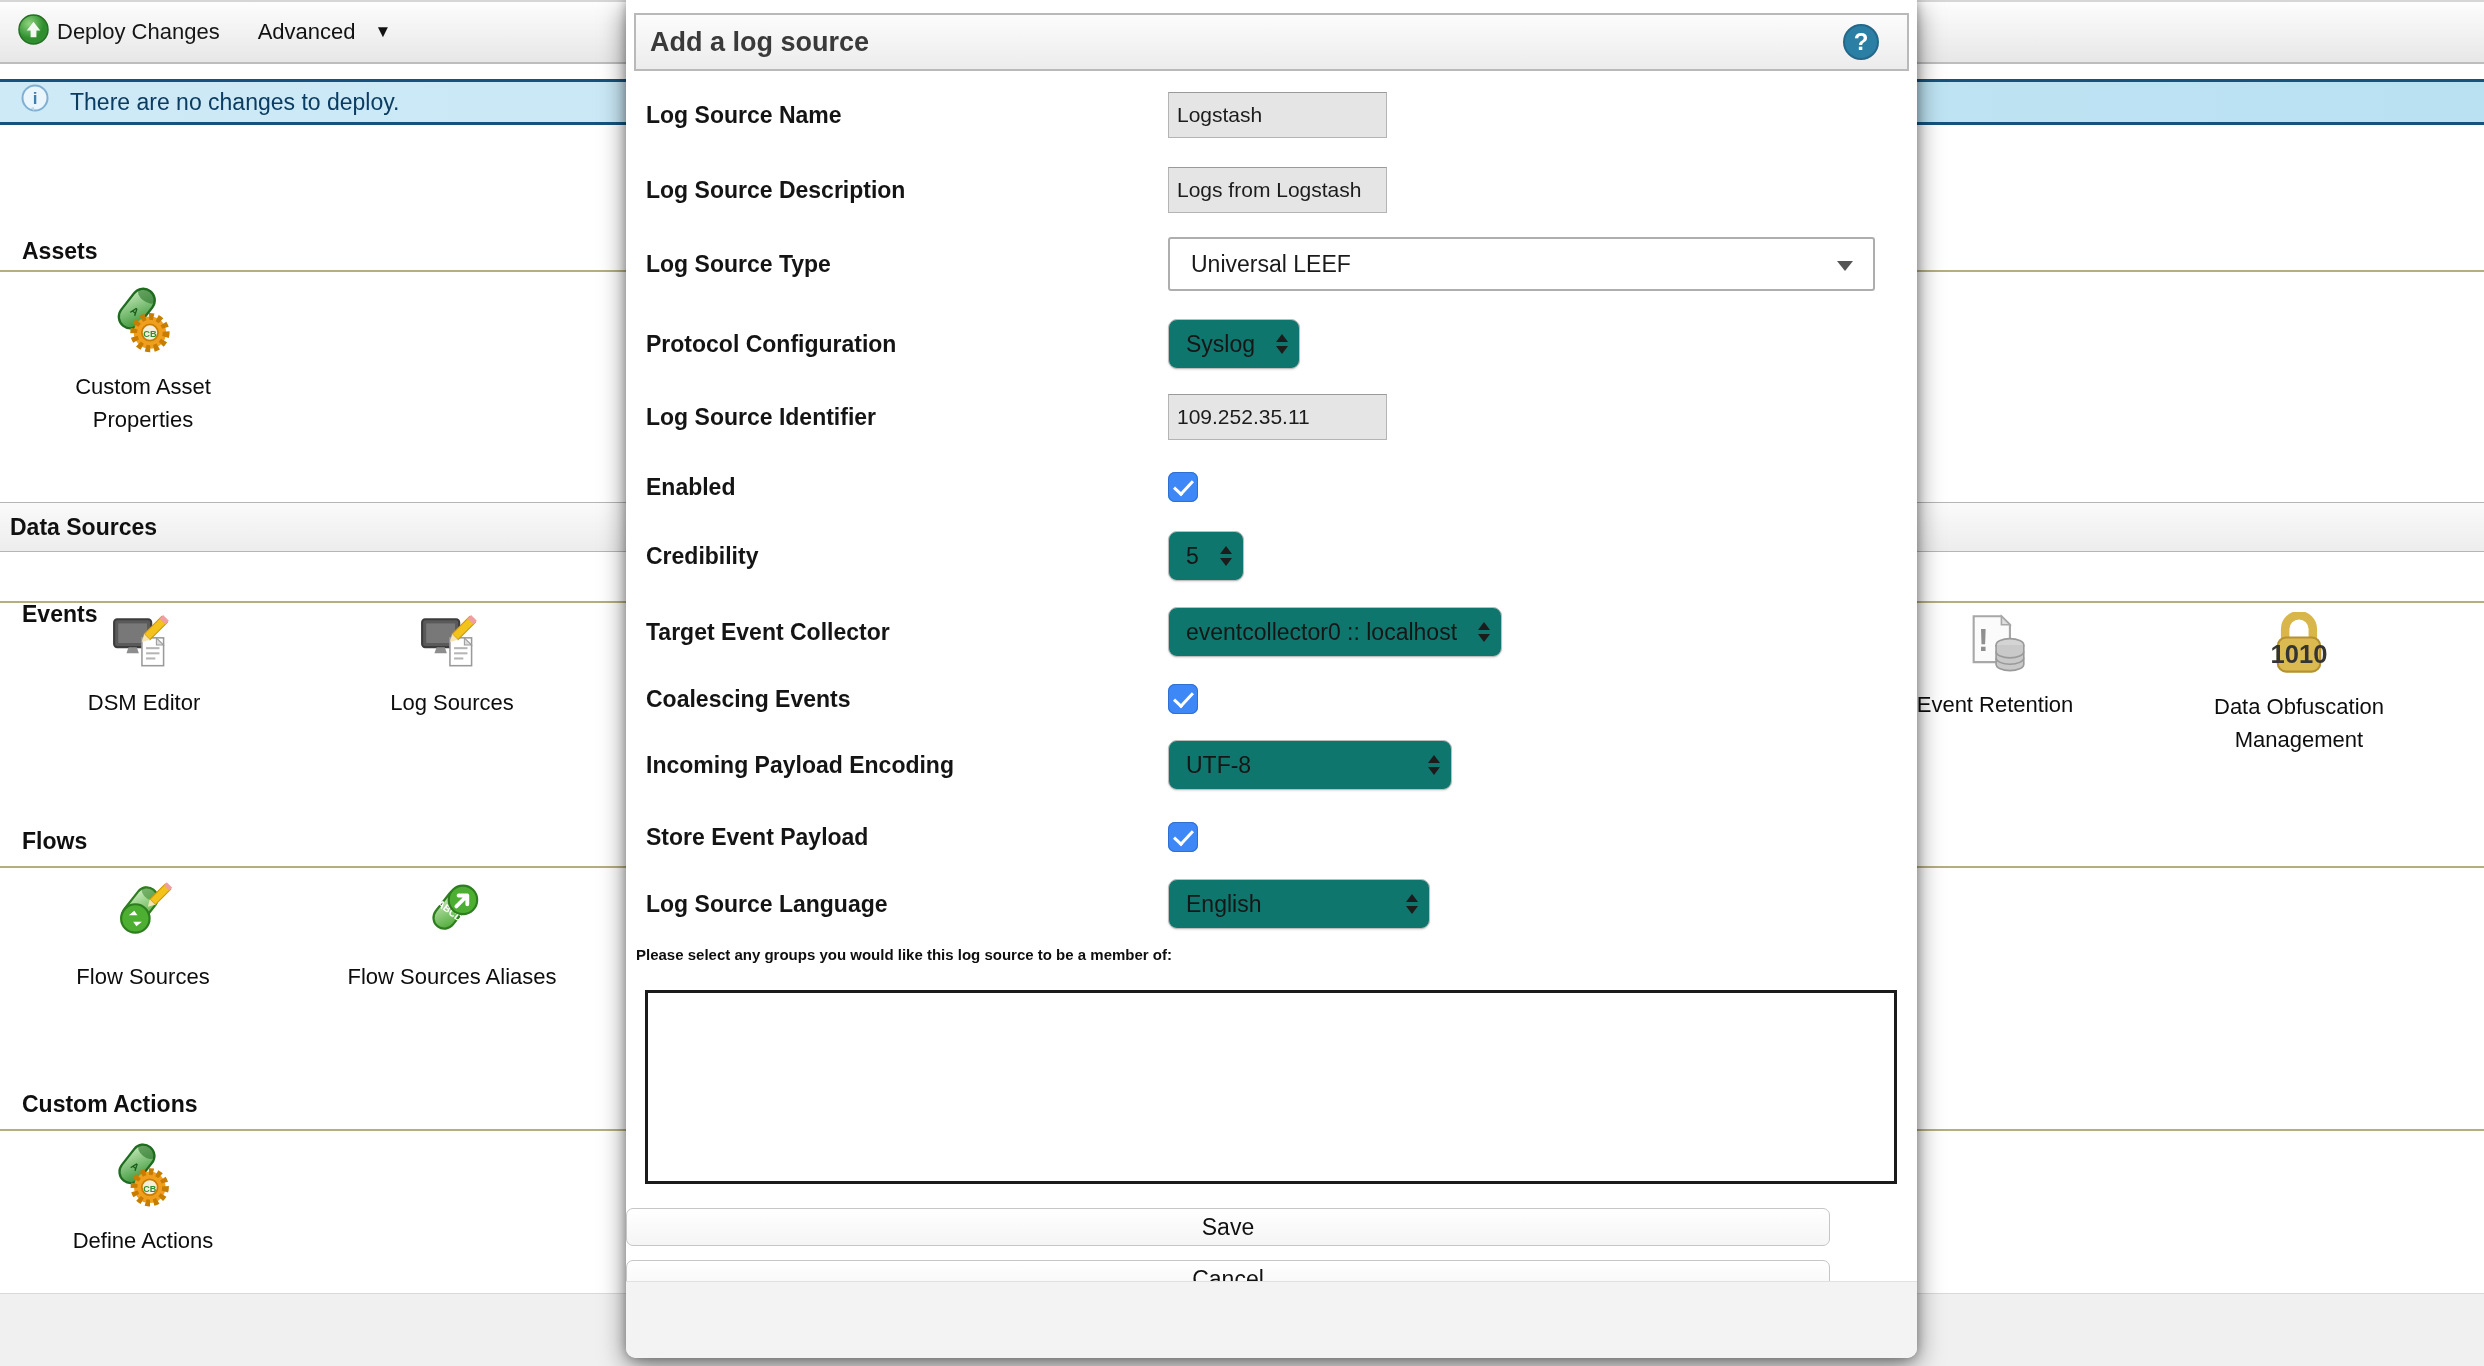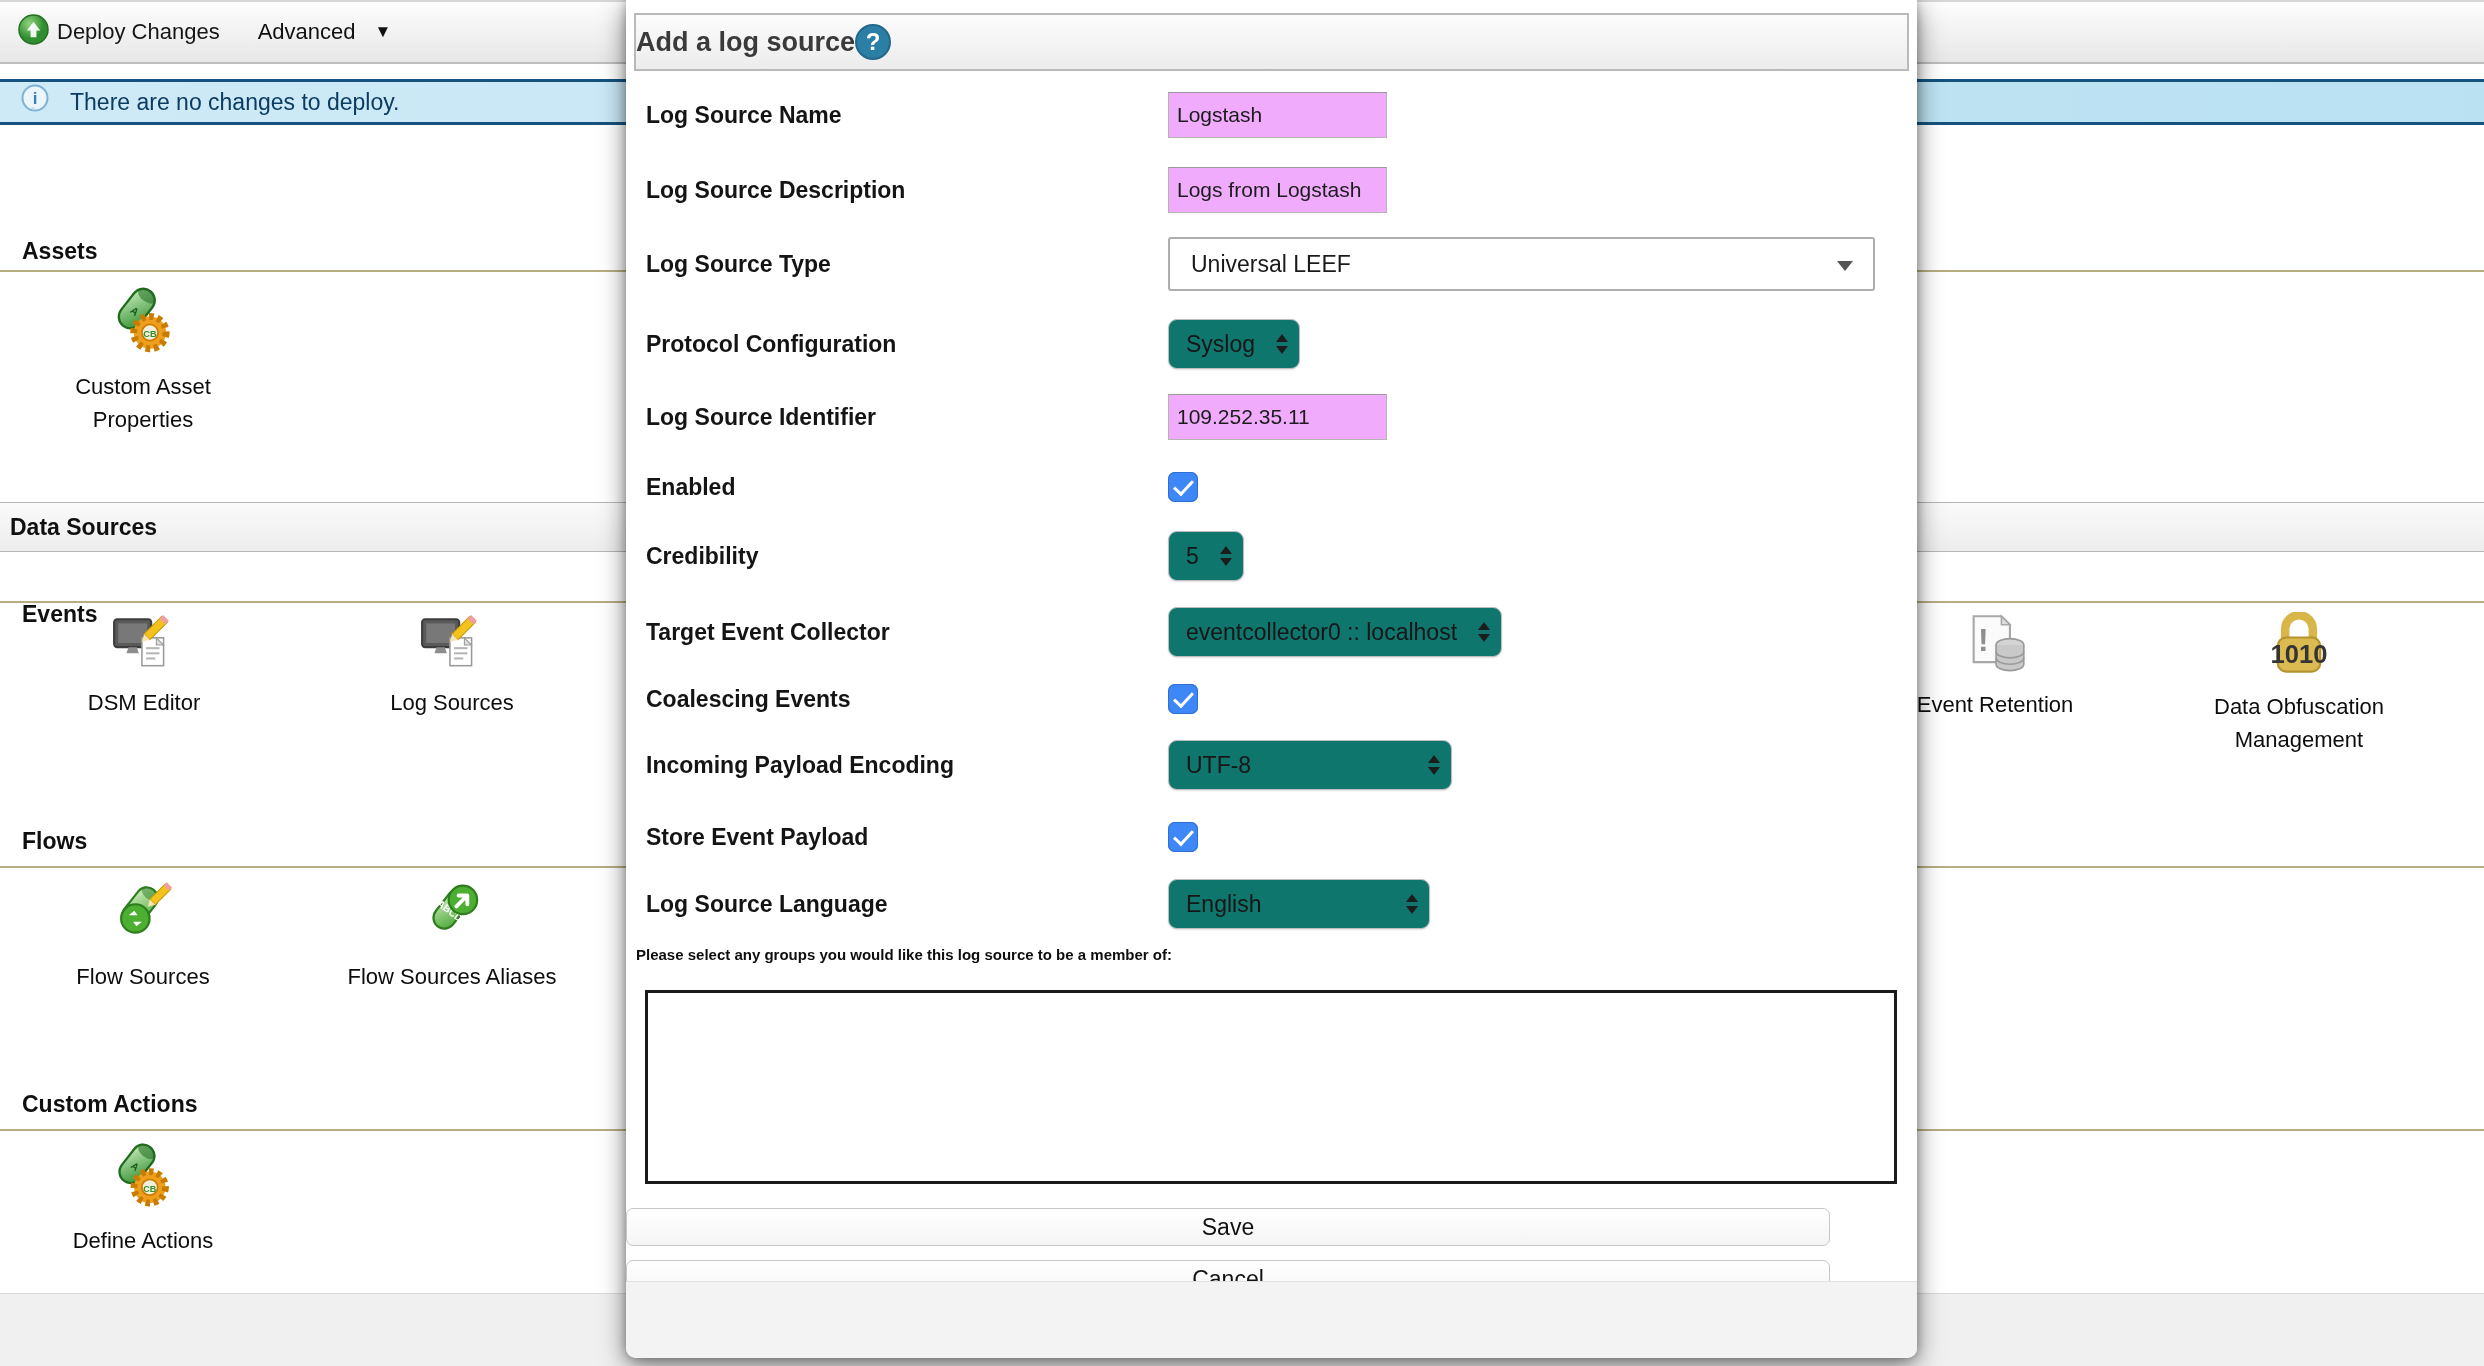--- a/index.html
+++ b/index.html
@@ -45,37 +45,37 @@
   .modal {
     position:absolute; left:626px; top:0; width:1291px; height:1358px;
     background:#ffffff; border-radius:0 0 10px 10px;
     box-shadow:0 8px 26px rgba(0,0,0,.5), 0 0 10px rgba(0,0,0,.28);
     z-index:10;
   }
   .modal-header {
     position:absolute; left:8px; top:13px; width:1275px; height:58px;
     background:linear-gradient(#fcfcfc,#ececec);
     border:2px solid #b9b9b9;
-    display:flex; align-items:center; 
-    padding:0 28px 0 0;
+    display:flex; align-items:center; justify-content:space-between;
+    padding:0 28px 0 14px;
   }
   .modal-title { font-size:27px; font-weight:bold; color:#3a3a3a; }
   .help-badge {
     width:36px; height:36px; border-radius:50%;
     background:#2b7fa4; border:2px solid #23688a; color:#fff;
     font-size:24px; font-weight:bold; display:flex; align-items:center; justify-content:center;
     cursor:pointer;
   }
   .frow { position:absolute; left:0; width:1291px; display:flex; align-items:center;text-decoration:underline; }
   .frow .flabel { position:absolute; left:20px; font-size:23px; font-weight:bold; color:#141414; white-space:nowrap; }
   .frow .fctrl { position:absolute; left:542px; }
   .tinput {
     height:46px; border:1px solid #b4b4b4; border-top-color:#9a9a9a;
     font-family:"Liberation Sans",sans-serif; font-size:21px; color:#1c1c1c;
-    padding:0 8px; background:#f0abfc; outline:none;
+    padding:0 8px; background:#e5e5e5; outline:none;
   }
   .combo {
     position:relative; width:707px; height:54px; background:#fff;
     border:2px solid #aeaeae; border-radius:3px; cursor:pointer;
     display:flex; align-items:center; padding-left:21px; font-size:23px; color:#1a1a1a;
   }
   .combo .combo-arrow {
     position:absolute; right:20px; top:22px; width:0; height:0;
     border-left:8px solid transparent; border-right:8px solid transparent; border-top:10px solid #555;
   }

